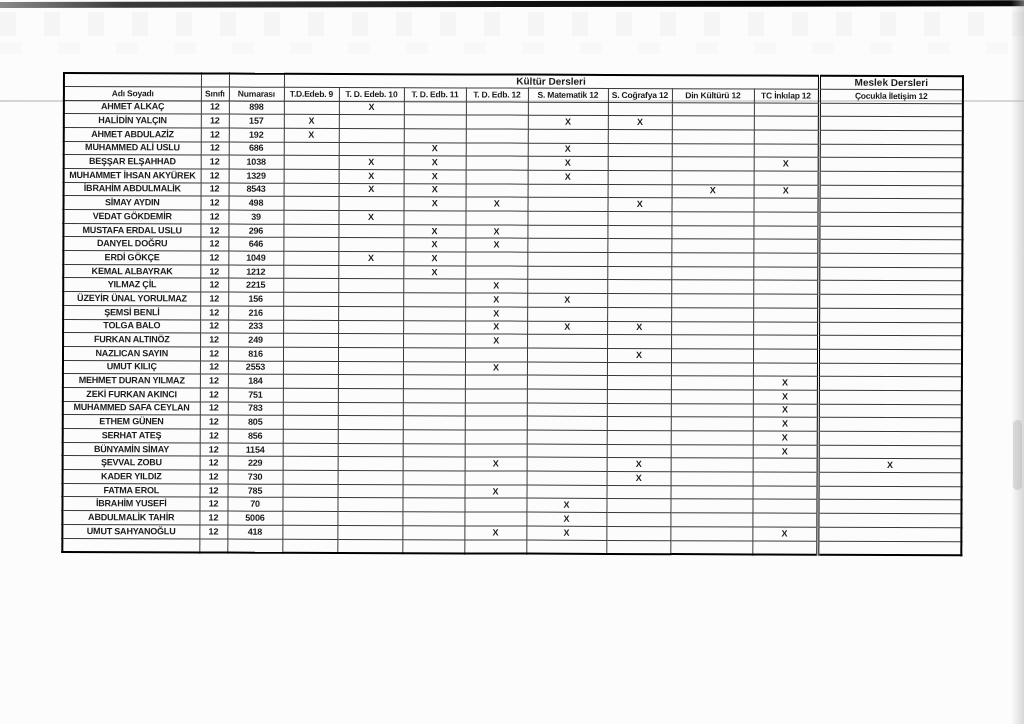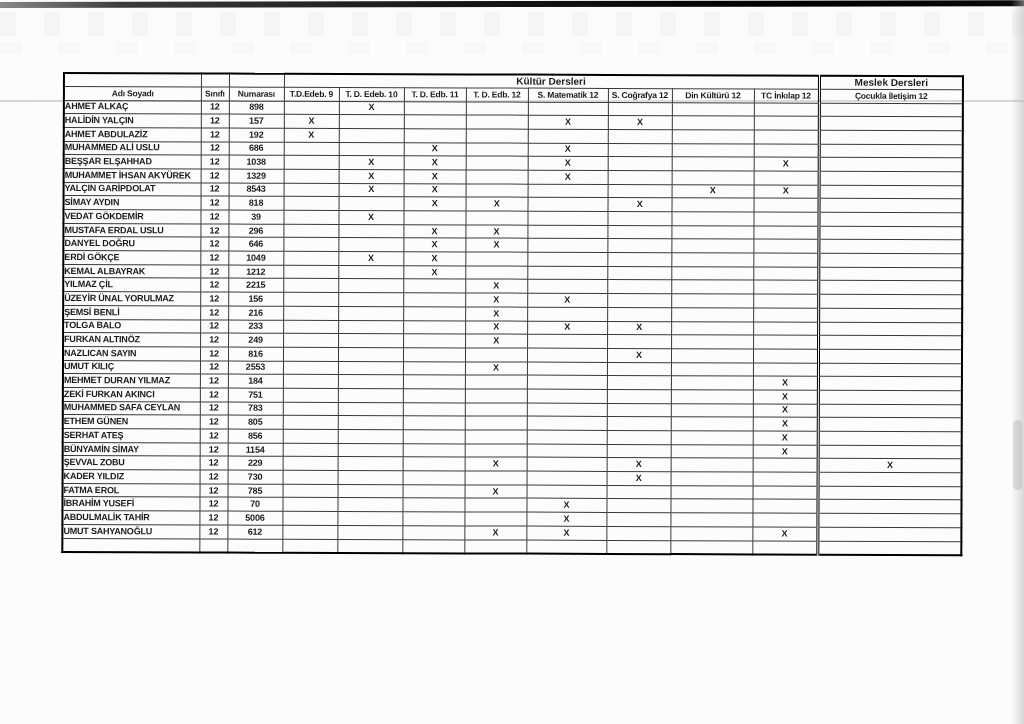--- a/index.html
+++ b/index.html
@@ -45,21 +45,21 @@
   .sheet-table th,.sheet-table td{
     border:1px solid #3a3a3a;
     padding:0;overflow:hidden;white-space:nowrap;
     font-weight:bold;line-height:1;
   }
   .sheet-table{border:2px solid #000;}
   .sheet-table .grp{height:13px;font-size:10px;text-align:center;}
   .sheet-table .colhead{height:14px;font-size:8.5px;letter-spacing:-0.2px;text-align:center;}
   .sheet-table tbody tr{height:13.7px;}
   .sheet-table tbody td{font-size:9px;letter-spacing:-0.2px;}
-  .c-name{text-align:left;padding-left:2px;}
+  .c-name{text-align:center;padding-left:2px;}
   .c-mid{text-align:center;}
   .c-meslek{border-left:3px double #000 !important;}
   .grp-empty{border-bottom:1px solid #3a3a3a;}
 </style>
 </head>
 <body>
 
 <div class="scan-topbar"></div>
 <div class="scan-perf1"></div>
 <div class="scan-perf2"></div>
@@ -184,37 +184,37 @@
         <td class="c-mid">X</td>
         <td class="c-mid">X</td>
         <td class="c-mid"></td>
         <td class="c-mid">X</td>
         <td class="c-mid"></td>
         <td class="c-mid"></td>
         <td class="c-mid"></td>
         <td class="c-mid c-meslek"></td>
       </tr>
       <tr>
-        <td class="c-name">YALÇIN GARİPDOLAT</td>
+        <td class="c-name">İBRAHİM ABDULMALİK</td>
         <td class="c-mid">12</td>
         <td class="c-mid">8543</td>
         <td class="c-mid"></td>
         <td class="c-mid">X</td>
         <td class="c-mid">X</td>
         <td class="c-mid"></td>
         <td class="c-mid"></td>
         <td class="c-mid"></td>
         <td class="c-mid">X</td>
         <td class="c-mid">X</td>
         <td class="c-mid c-meslek"></td>
       </tr>
       <tr>
         <td class="c-name">SİMAY AYDIN</td>
         <td class="c-mid">12</td>
-        <td class="c-mid">818</td>
+        <td class="c-mid">498</td>
         <td class="c-mid"></td>
         <td class="c-mid"></td>
         <td class="c-mid">X</td>
         <td class="c-mid">X</td>
         <td class="c-mid"></td>
         <td class="c-mid">X</td>
         <td class="c-mid"></td>
         <td class="c-mid"></td>
         <td class="c-mid c-meslek"></td>
       </tr>
@@ -536,21 +536,21 @@
         <td class="c-mid"></td>
         <td class="c-mid">X</td>
         <td class="c-mid"></td>
         <td class="c-mid"></td>
         <td class="c-mid"></td>
         <td class="c-mid c-meslek"></td>
       </tr>
       <tr>
         <td class="c-name">UMUT SAHYANOĞLU</td>
         <td class="c-mid">12</td>
-        <td class="c-mid">612</td>
+        <td class="c-mid">418</td>
         <td class="c-mid"></td>
         <td class="c-mid"></td>
         <td class="c-mid"></td>
         <td class="c-mid">X</td>
         <td class="c-mid">X</td>
         <td class="c-mid"></td>
         <td class="c-mid"></td>
         <td class="c-mid">X</td>
         <td class="c-mid c-meslek"></td>
       </tr>

